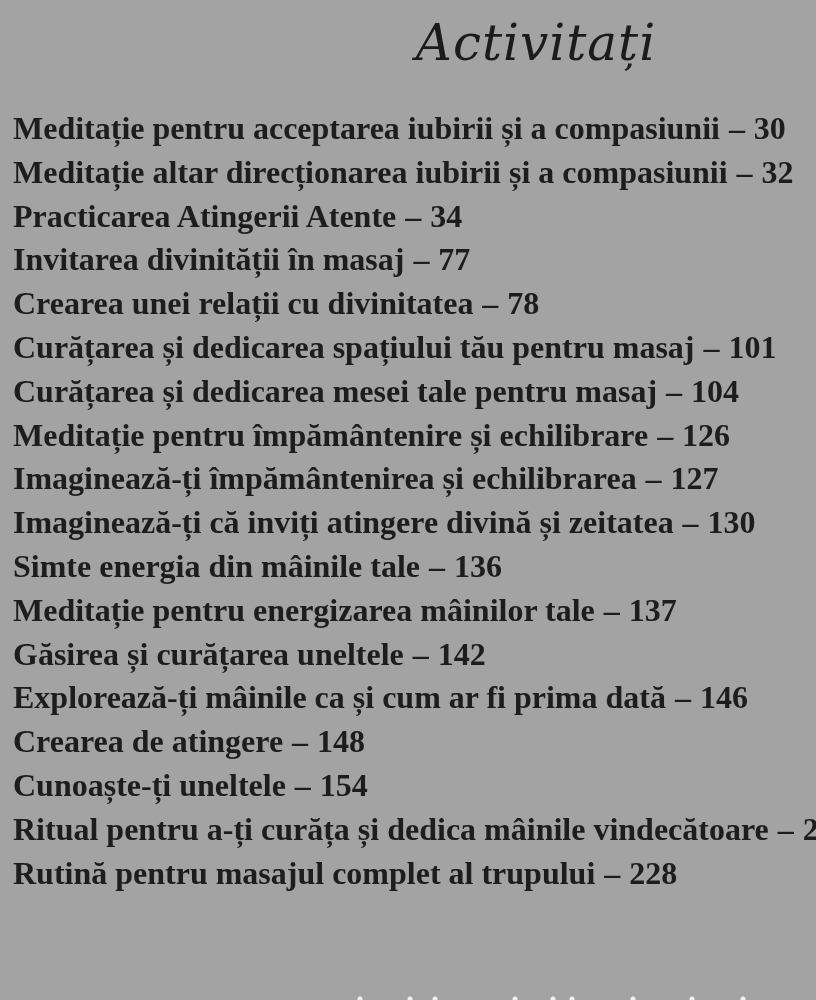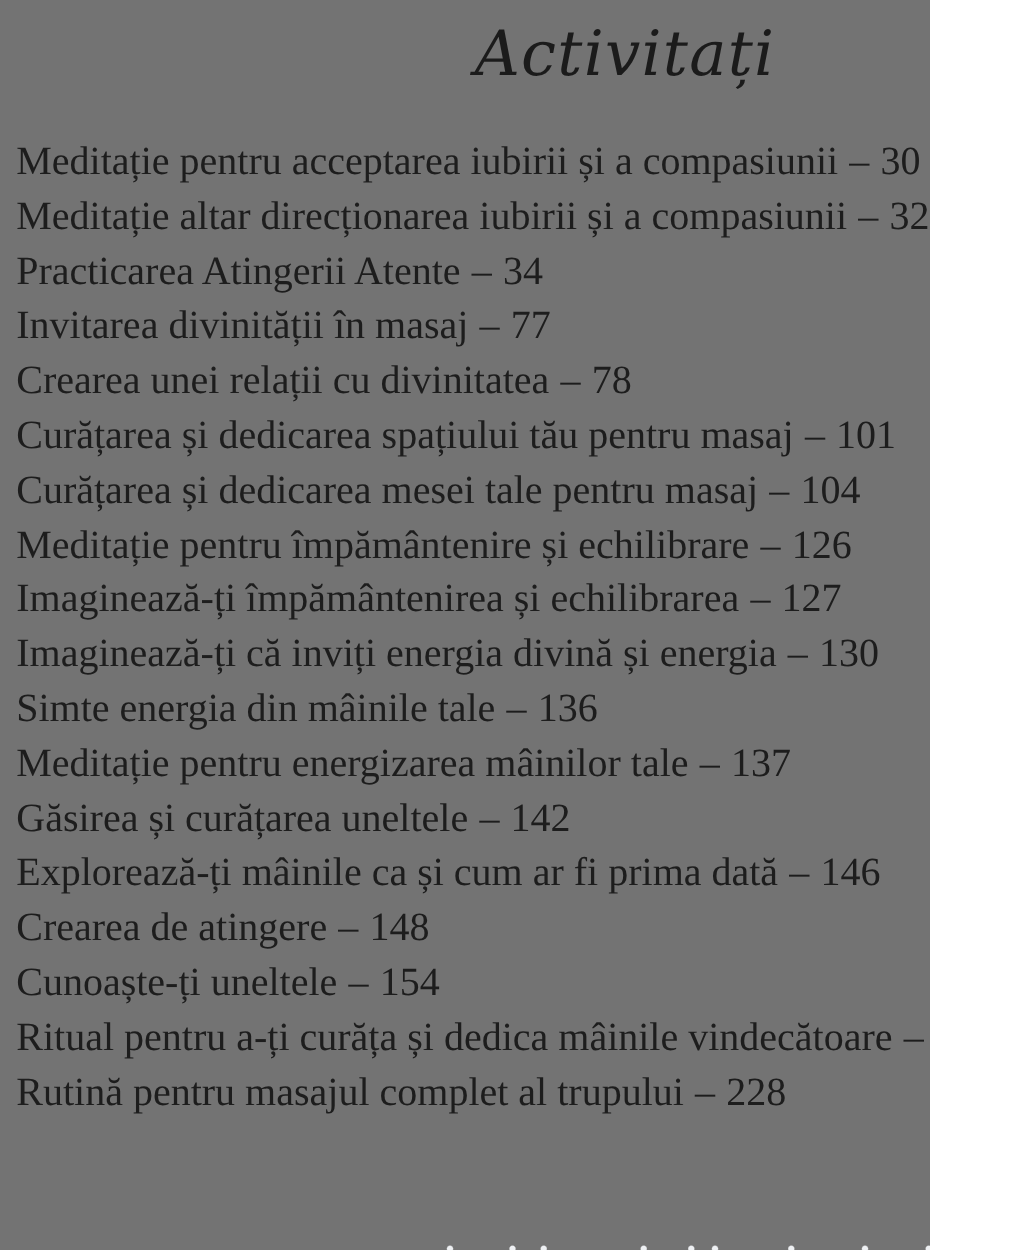--- a/index.html
+++ b/index.html
@@ -2,23 +2,23 @@
 <html><head>
 <meta charset="utf-8">
 <style>
   html, body {
     margin: 0;
     padding: 0;
     background: #ffffff;
   }
   .page {
     position: relative;
-    width: 744px;
+    width: 816px;
     height: 1000px;
-    background: #737373;
+    background: #a3a3a3;
     overflow: hidden;
     font-family: "Liberation Serif", serif;
     color: #1d1d1d;
   }
   .title {
     margin: 0;
     padding-top: 10px;
     text-align: center;
     transform: translateX(128px);
     font-family: "DejaVu Serif", serif;
@@ -26,20 +26,21 @@
     font-weight: 400;
     font-size: 50px;
     line-height: 66px;
     color: #1b1b1b;
     letter-spacing: 1px;
   }
   .toc-list {
     list-style: none;
     margin: 0;
     padding: 31px 10px 0 13px;
+    font-weight: bold;
   }
   .toc-list li {
     font-size: 32px;
     line-height: 43.8px;
     white-space: nowrap;
     color: #1d1d1d;
   }
   .sep {
     margin: 0 0.28em;
   }
@@ -72,21 +73,21 @@
   <ul class="toc-list">
     <li><span>Meditație pentru acceptarea iubirii și a compasiunii</span><span class="sep">–</span><span>30</span></li>
     <li><span>Meditație altar direcționarea iubirii și a compasiunii</span><span class="sep">–</span><span>32</span></li>
     <li><span>Practicarea Atingerii Atente</span><span class="sep">–</span><span>34</span></li>
     <li><span>Invitarea divinității în masaj</span><span class="sep">–</span><span>77</span></li>
     <li><span>Crearea unei relații cu divinitatea</span><span class="sep">–</span><span>78</span></li>
     <li><span>Curățarea și dedicarea spațiului tău pentru masaj</span><span class="sep">–</span><span>101</span></li>
     <li><span>Curățarea și dedicarea mesei tale pentru masaj</span><span class="sep">–</span><span>104</span></li>
     <li><span>Meditație pentru împământenire și echilibrare</span><span class="sep">–</span><span>126</span></li>
     <li><span>Imaginează-ți împământenirea și echilibrarea</span><span class="sep">–</span><span>127</span></li>
-    <li><span>Imaginează-ți că inviți energia divină și energia</span><span class="sep">–</span><span>130</span></li>
+    <li><span>Imaginează-ți că inviți atingere divină și zeitatea</span><span class="sep">–</span><span>130</span></li>
     <li><span>Simte energia din mâinile tale</span><span class="sep">–</span><span>136</span></li>
     <li><span>Meditație pentru energizarea mâinilor tale</span><span class="sep">–</span><span>137</span></li>
     <li><span>Găsirea și curățarea uneltele</span><span class="sep">–</span><span>142</span></li>
     <li><span>Explorează-ți mâinile ca și cum ar fi prima dată</span><span class="sep">–</span><span>146</span></li>
     <li><span>Crearea de atingere</span><span class="sep">–</span><span>148</span></li>
     <li><span>Cunoaște-ți uneltele</span><span class="sep">–</span><span>154</span></li>
     <li><span>Ritual pentru a-ți curăța și dedica mâinile vindecătoare</span><span class="sep">–</span><span>224</span></li>
     <li><span>Rutină pentru masajul complet al trupului</span><span class="sep">–</span><span>228</span></li>
   </ul>
 

